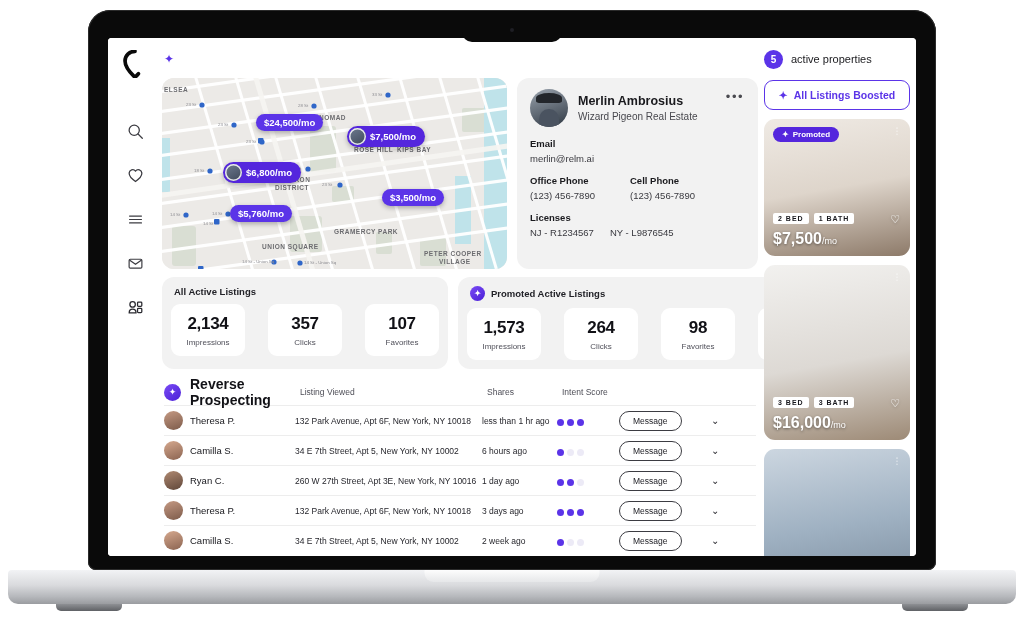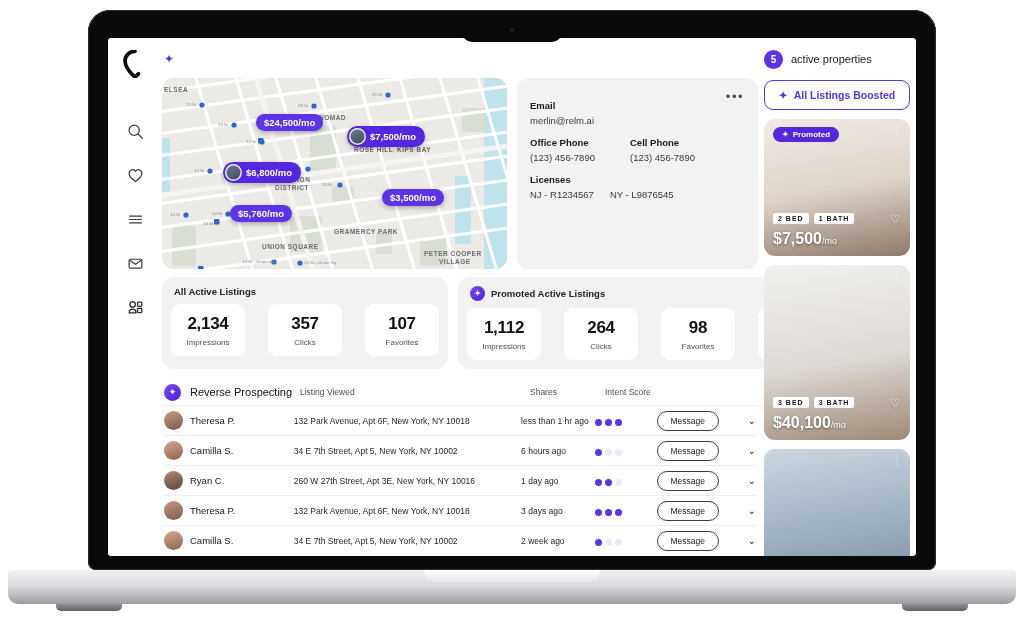--- a/index.html
+++ b/index.html
@@ -128,23 +128,23 @@
     display:flex; flex-direction:column; align-items:center; justify-content:center; }
   .cell .num { font-size:17px; font-weight:700; color:#111116; letter-spacing:-.3px;}
   .cell .lbl { font-size:8px; color:#50505a; margin-top:4px; }
 
   
   .table { margin-top:10px; padding:0 2px; }
   .t-head { display:flex; align-items:center; height:26px; }
   .t-badge { width:17px; height:17px; border-radius:50%;
     background:linear-gradient(140deg,#7a4bf5,#4a1fd6); color:#fff; flex:0 0 17px;
     display:flex; align-items:center; justify-content:center; font-size:9px; margin-right:9px;}
-  .th-title { font-size:11px; font-weight:400; color:#121217; width:110px; }
+  .th-title { font-size:14px; font-weight:700; color:#121217; width:110px; }
   .th { font-size:8.5px; color:#4e4e57; }
-  .c-listing { width:230px; }
+  .c-listing { width:187px; }
   .c-viewed { width:75px; }
   .c-intent { width:62px; }
   .c-action { width:78px; }
 
   .t-row { display:flex; align-items:center; height:30px;
     border-top:1px solid #ededed; }
   .r-av { width:19px; height:19px; border-radius:50%; flex:0 0 19px; margin-right:7px;
     background:linear-gradient(160deg,#c59a84,#7c5a49); }
   .r-av.a2 { background:linear-gradient(160deg,#d6a98f,#8a6350); }
   .r-av.a3 { background:linear-gradient(160deg,#b08a72,#5f4639); }
@@ -350,20 +350,30 @@
                     <span>$5,760/mo</span>
                   </div>
                   <div class="pin" style="left: 220px; top: 111px;">
                     <span>$3,500/mo</span>
                   </div>
                 </div>
             </div>
 
             <div class="contact">
               <span class="dots">•••</span>
+              <div class="c-head">
+                <div class="c-avatar">
+                  <div class="hat"></div>
+                    <div class="body"></div>
+                </div>
+                <div>
+                  <div class="c-name">Merlin Ambrosius</div>
+                  <div class="c-sub">Wizard Pigeon Real Estate</div>
+                </div>
+              </div>
               <div class="f-label">Email</div>
               <div class="f-value">merlin@relm.ai</div>
               <div class="two">
                 <div>
                   <div class="f-label">Office Phone</div>
                   <div class="f-value">(123) 456-7890</div>
                 </div>
                 <div>
                   <div class="f-label">Cell Phone</div>
                   <div class="f-value">(123) 456-7890</div>
@@ -397,21 +407,21 @@
                   </div>
                 </div>
             </div>
             <div class="stat-group">
               <div class="sg-title">
                 <span class="sg-badge">✦</span>
                 <span>Promoted Active Listings</span>
               </div>
               <div class="cells">
                   <div class="cell">
-                    <div class="num">1,112</div>
+                    <div class="num">1,573</div>
                     <div class="lbl">Impressions</div>
                   </div>
                   <div class="cell">
                     <div class="num">264</div>
                     <div class="lbl">Clicks</div>
                   </div>
                   <div class="cell">
                     <div class="num">98</div>
                     <div class="lbl">Favorites</div>
                   </div>
@@ -503,21 +513,21 @@
                 </div>
                 <div class="price" style="bottom: 8px;"><span>$7,500</span><i>/mo</i></div>
                 <span class="heart" style="bottom: 30px;">♡</span>
               </div>
               <div class="card c2 tall">
                 <span class="kebab">⋮</span>
                 <div class="bb" style="bottom: 32px;">
                   <span>3 BED</span>
                   <span>3 BATH</span>
                 </div>
-                <div class="price" style="bottom: 8px;"><span>$40,100</span><i>/mo</i></div>
+                <div class="price" style="bottom: 8px;"><span>$16,000</span><i>/mo</i></div>
                 <span class="heart" style="bottom: 30px;">♡</span>
               </div>
               <div class="card c3">
                 <span class="kebab">⋮</span>
               </div>
             </div>
         </aside>
 
       </div>
     </div>

